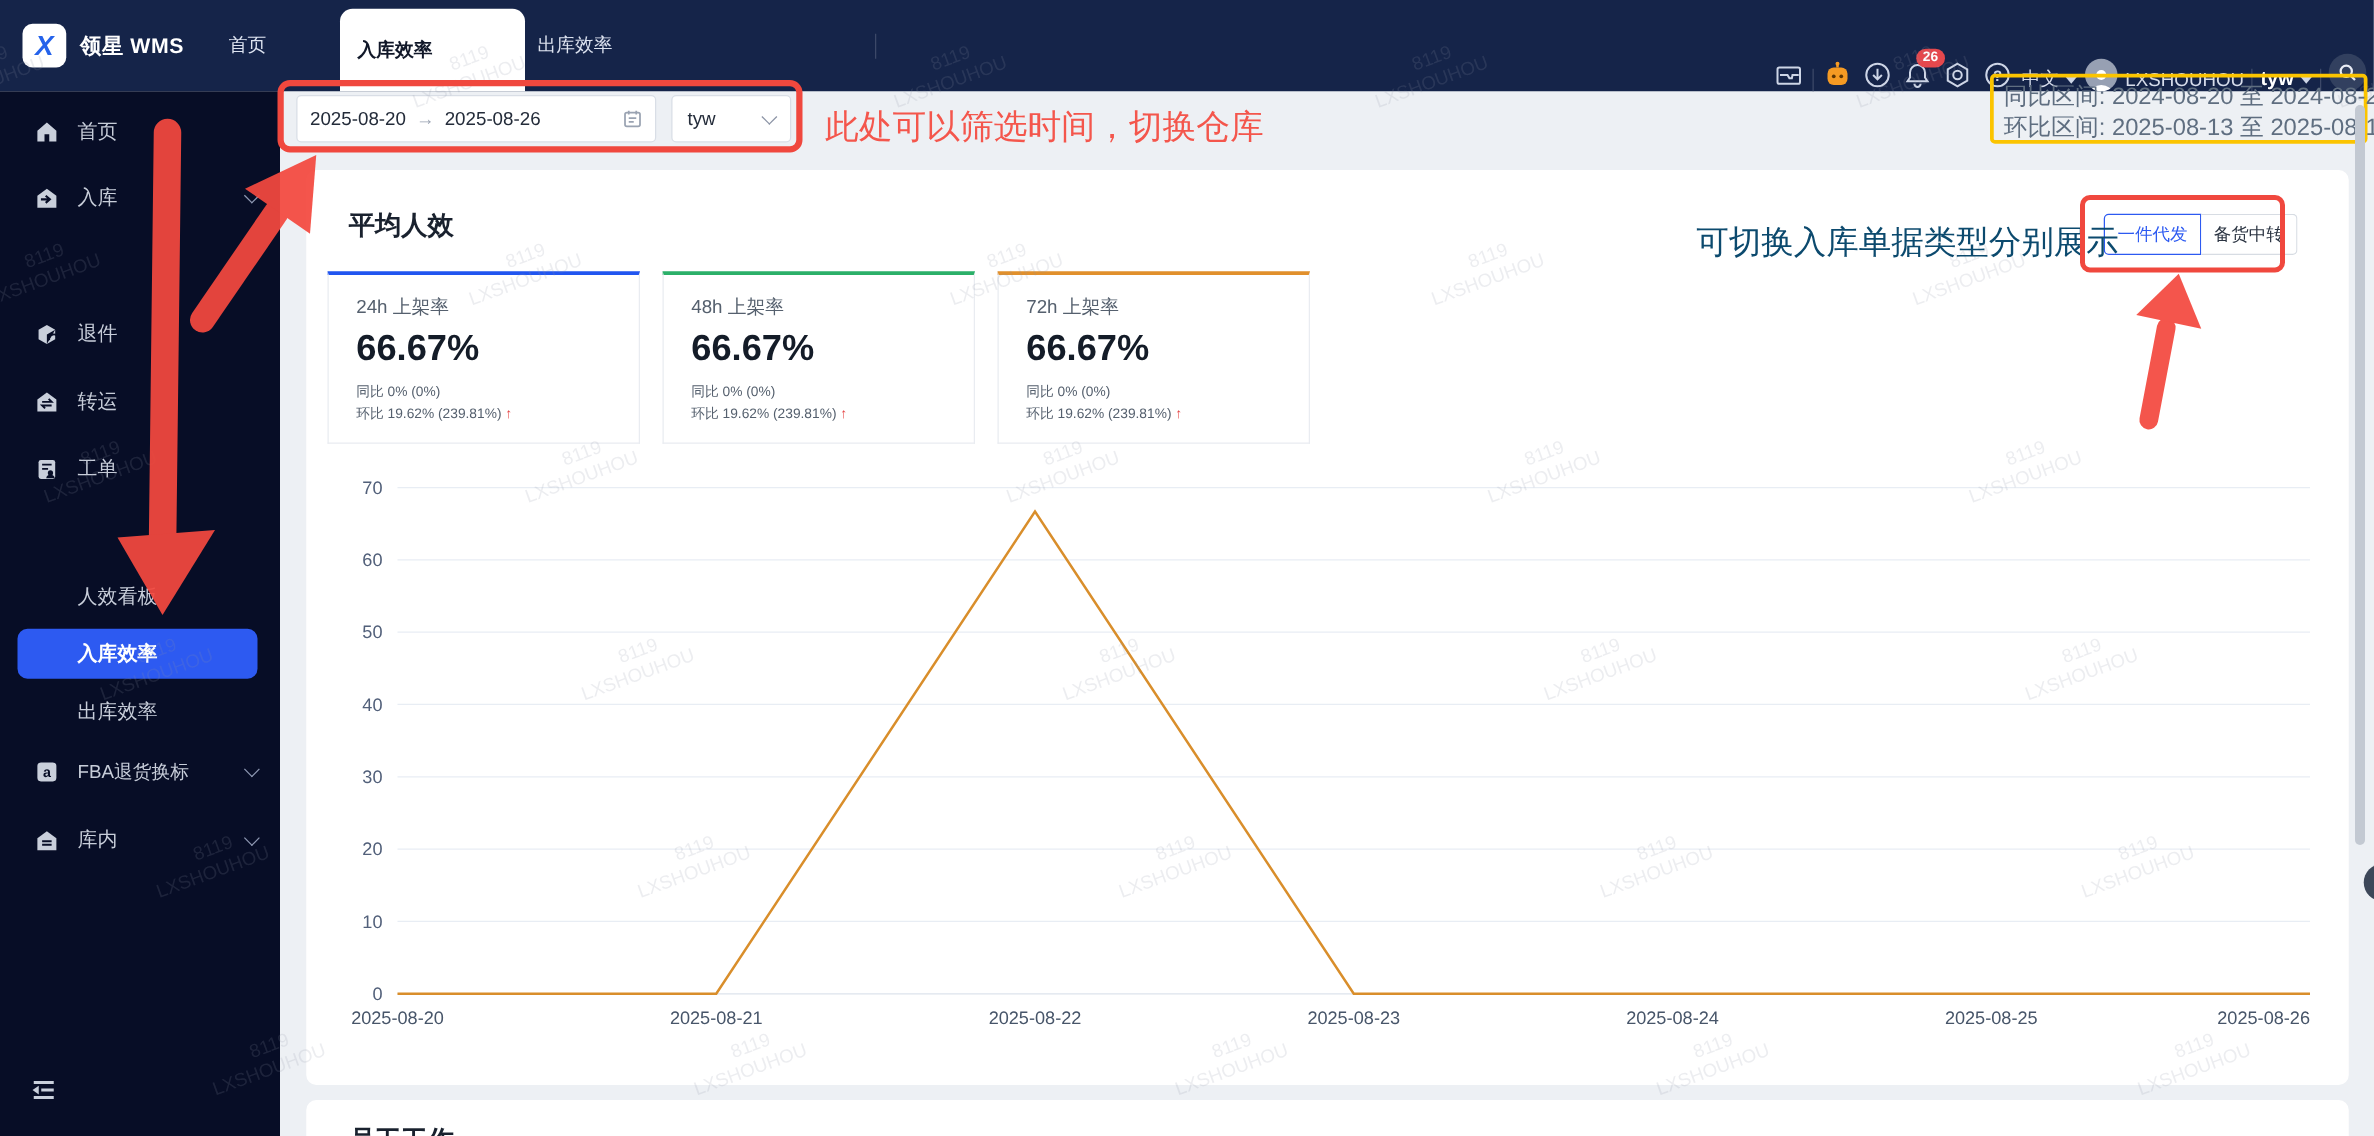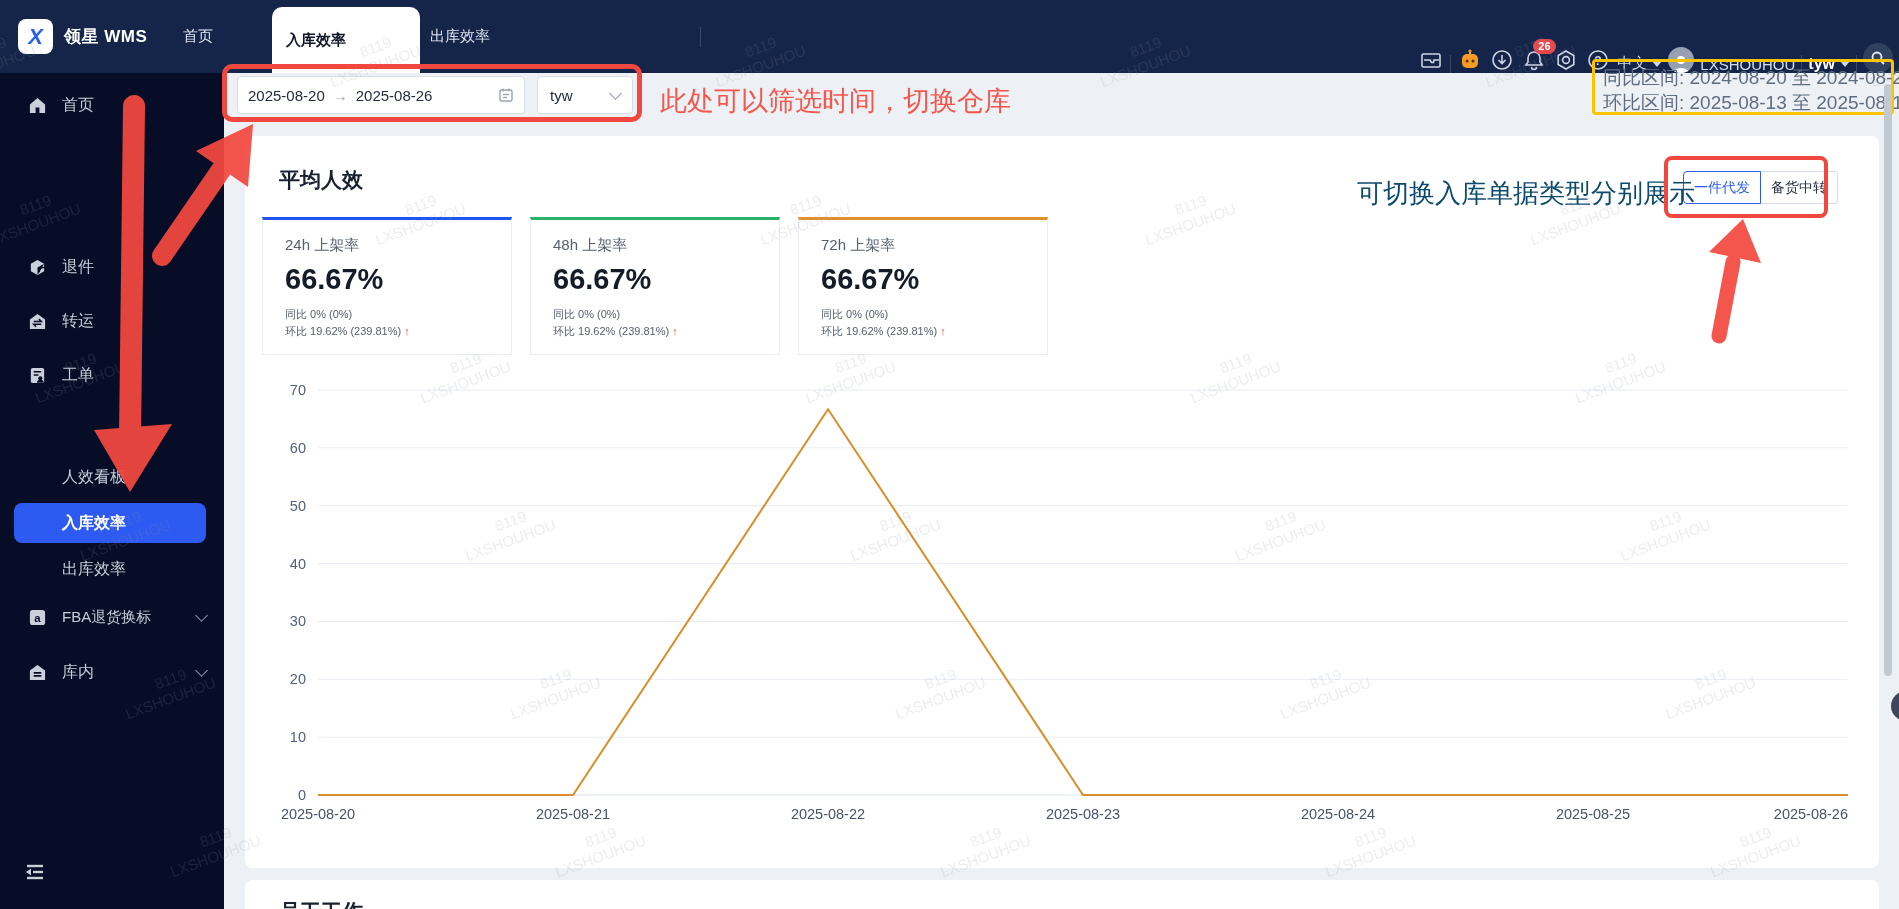--- a/index.html
+++ b/index.html
@@ -160,20 +160,28 @@
     </span>
   </div>
 </div>
 
 <div id="sidebar">
   <div class="side-item" style="top:5px">
     <svg class="sicon" viewBox="0 0 20 20">
         <path d="M2 9 L10 2 L18 9 V18 H12 V12 H8 V18 H2 Z" fill="#c9cfdb"></path>
       </svg>
     <span>首页</span>
+  </div>
+  <div class="side-item" style="top:58px">
+    <svg class="sicon" viewBox="0 0 20 20">
+        <path d="M2 8 L10 2 L18 8 V18 H2 Z" fill="#c9cfdb"></path>
+        <path d="M5 11 h7 M9 8 l3.5 3 L9 14" stroke="#070d26" stroke-width="1.8" fill="none"></path>
+      </svg>
+    <span>入库</span>
+    <span class="chev down"></span>
   </div>
   <div class="side-item" style="top:167px">
     <svg class="sicon" viewBox="0 0 20 20">
         <path d="M3 6 L10 2 L17 6 L10 10 Z M3 6 V14 L10 18 V10 Z M17 6 V14 L10 18" fill="#c9cfdb"></path>
         <path d="M12 15 a4 4 0 1 1 4 3" stroke="#070d26" stroke-width="1.6" fill="none"></path>
       </svg>
     <span>退件</span>
   </div>
   <div class="side-item" style="top:221px">
     <svg class="sicon" viewBox="0 0 20 20">

